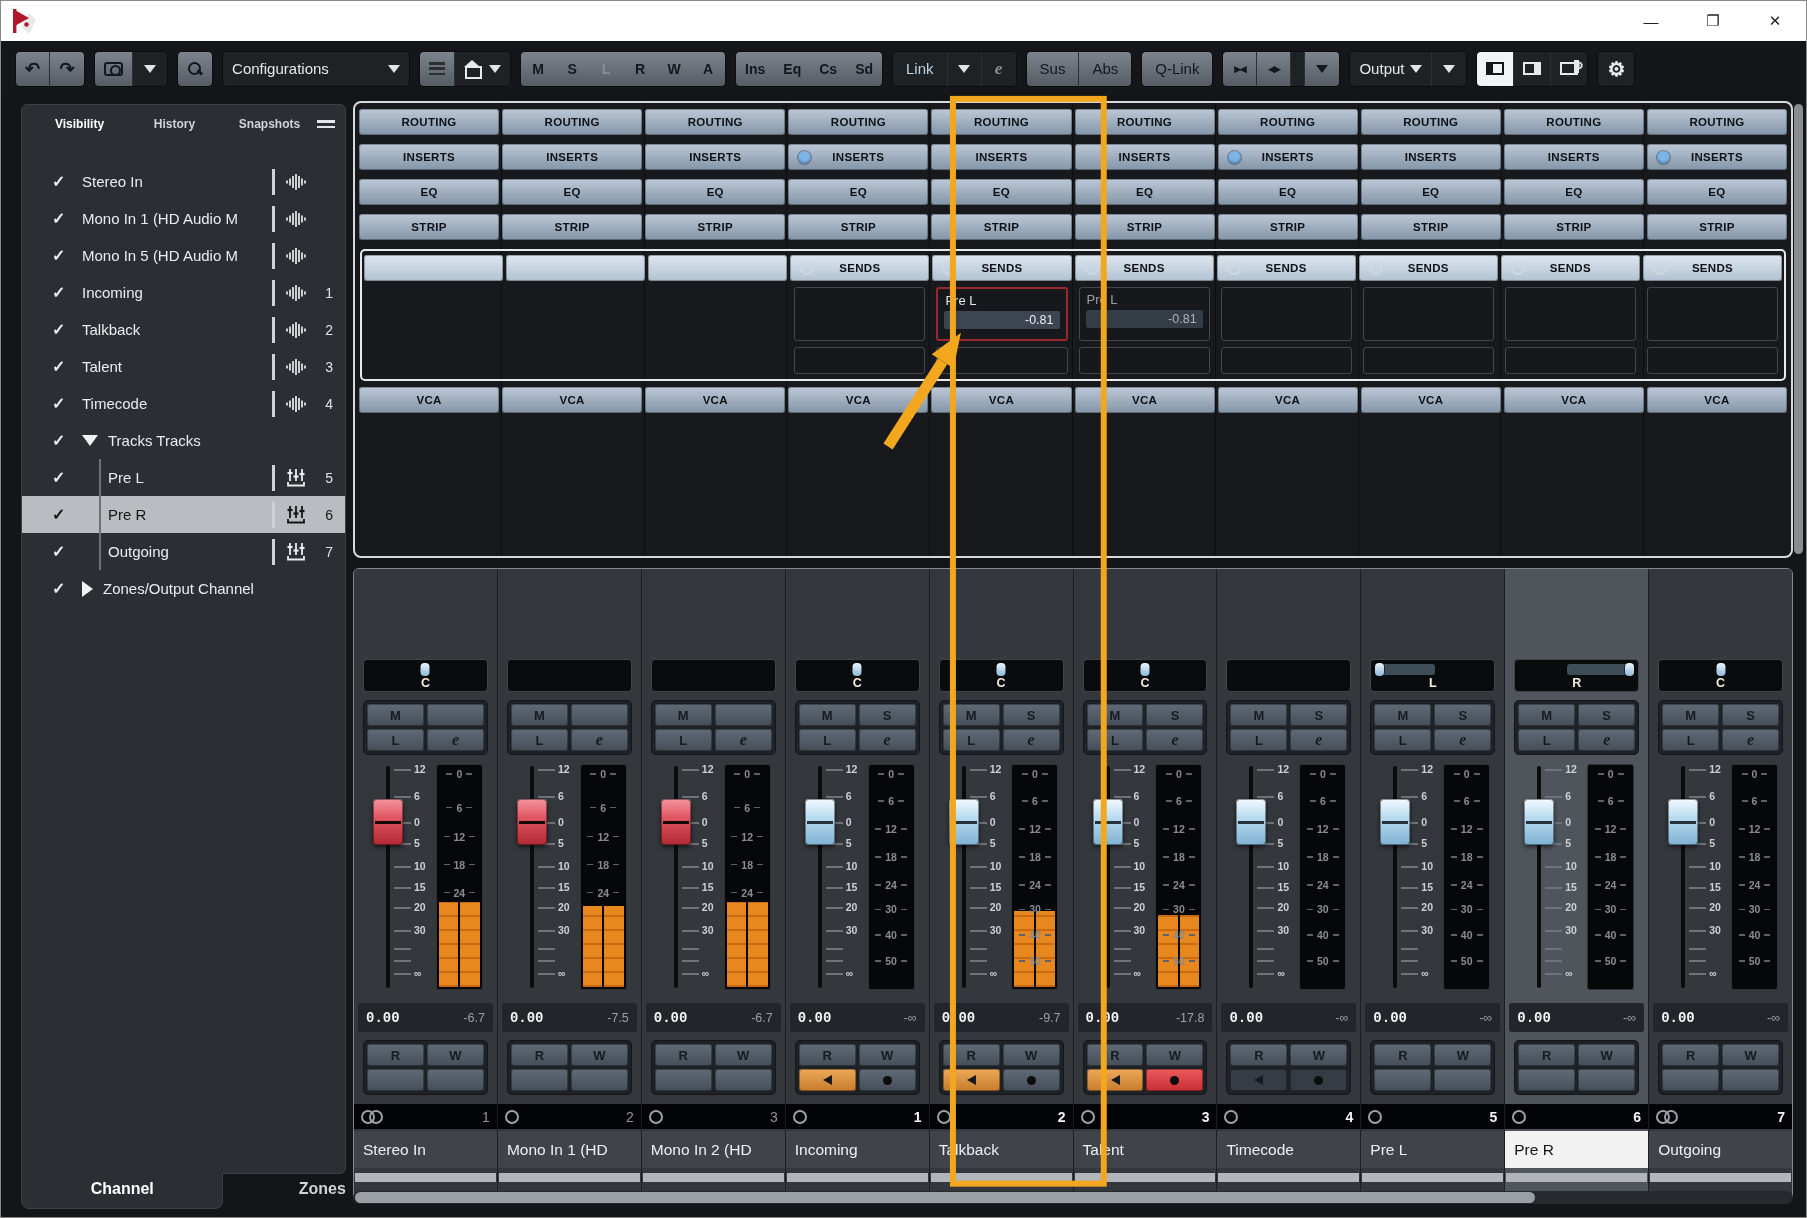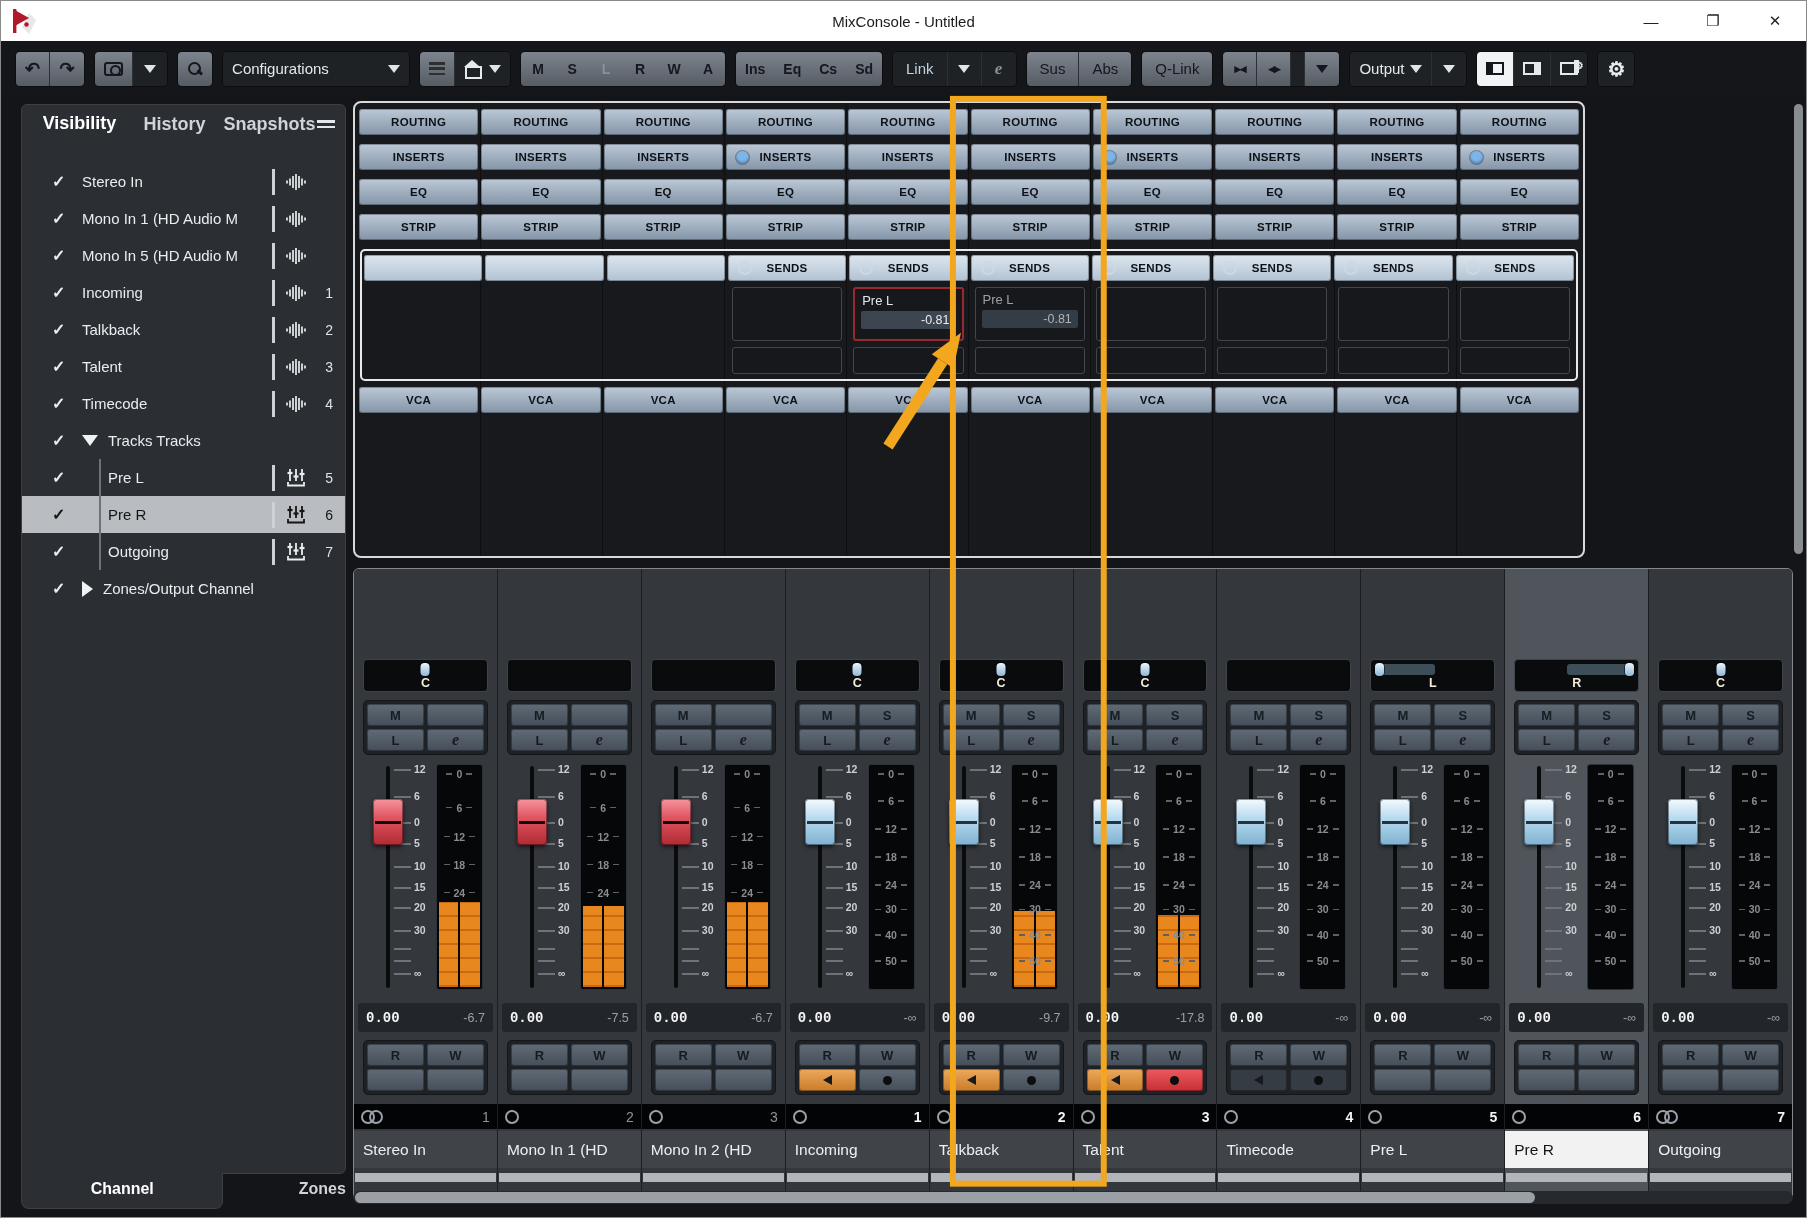--- a/index.html
+++ b/index.html
@@ -51,21 +51,21 @@
   .icon-zone.setup::after { content:"⚙"; position:absolute; right:-3px; top:-4px; color:#e6eaee; font-size:10px; }
   .nav-glyph { font-size:13px; letter-spacing:-1px; color:#14171b; font-weight:bold; }
 
   
   .content { position:absolute; left:0; top:95px; right:0; bottom:0; background:#131518; }
 
   
   .sidebar { position:absolute; left:20px; top:8px; width:325px; bottom:43px;
              background:#2b2e33; border:1px solid #3c4045; border-radius:6px 6px 6px 0; }
   .sb-tabs { display:flex; align-items:center; height:38px; padding:0 10px; }
-  .sb-tab { flex:1; text-align:center; font-size:18px; font-weight:bold; color:#cfd4d9; padding:8px 0; }
+  .sb-tab { flex:1; text-align:center; font-size:12px; font-weight:bold; color:#cfd4d9; padding:8px 0; }
   .sb-tab.active { color:#ffffff; border-bottom:1px solid #2b2e33; }
   .sb-menu { width:18px; display:flex; flex-direction:column; gap:3px; }
   .sb-menu span { height:2.5px; background:#e3e7eb; }
   .sb-list { padding-top:20px; }
   .sb-item { position:relative; height:37px; display:flex; align-items:center; color:#e9edf0; font-size:15px; padding-left:30px; }
   .sb-item.selected { background:#b9bdc1; color:#141414; }
   .sb-check { width:30px; font-size:16px; font-weight:bold; }
   .sb-label { flex:1; white-space:nowrap; overflow:hidden; }
   .sb-colorbar { width:3px; height:26px; background:#cdd2d6; margin-right:6px; }
   .sb-icon { width:30px; display:flex; justify-content:center; }
@@ -73,21 +73,21 @@
   .sb-item.selected .sb-num { color:#141414; }
   .exp { width:0; height:0; margin-right:10px; }
   .exp.open { border-left:8px solid transparent; border-right:8px solid transparent; border-top:11px solid #f0f2f4; }
   .exp.closed { border-top:8px solid transparent; border-bottom:8px solid transparent; border-left:11px solid #f0f2f4; }
   .indent-line { position:absolute; left:77px; top:0; bottom:0; width:2px; background:#6d7277; }
   .sb-bottom { position:absolute; left:20px; bottom:8px; width:400px; height:36px; display:flex; }
   .sb-btab { width:200px; text-align:center; font-size:16px; font-weight:bold; color:#cfd4d9; padding-top:7px; }
   .sb-btab.active { background:#2b2e33; border:1px solid #3c4045; border-top:none; border-radius:0 0 8px 8px; color:#ffffff; width:205px; }
 
   
-  .rackzone { position:absolute; left:352px; top:5px; width:1232px; height:457px;
+  .rackzone { position:absolute; left:352px; top:5px; width:1440px; height:457px;
               background:#17191c; border:2px solid #d8d9db; border-radius:8px; padding:6px 4px 0 4px; overflow:hidden; }
   .rack-divs { position:absolute; inset:0 4px; display:grid; grid-template-columns:repeat(10,1fr); }
   .rack-divs div { border-right:1px solid #0c0e10; }
   .rack-divs div:last-child { border-right:none; }
   .rrow { position:relative; display:grid; grid-template-columns:repeat(10,1fr); column-gap:3px; margin-bottom:9px; }
   .bar { position:relative; height:26px; border-radius:3px; background:linear-gradient(#bcc8d7,#8395a7);
          box-shadow:inset 0 0 0 1px rgba(0,0,0,.3); display:flex; align-items:center; justify-content:center;
          color:#0d1116; font-weight:bold; font-size:11.5px; letter-spacing:.3px; }
   .bar.sends { background:linear-gradient(#dde6ef,#b2c2d2); }
   .led { position:absolute; left:10px; width:13px; height:13px; border-radius:50%; background:#eef3f8;
@@ -178,21 +178,20 @@
 
 <div class="window">
 
   <div class="titlebar">
     <svg class="logo" viewBox="0 0 28 28">
       <polygon points="20,6 27,13 20,27 13,20" fill="#e8e8e8"></polygon>
       <polygon points="4,2 20,11 4,20" fill="#b1182c"></polygon>
       <rect x="4" y="2" width="3.4" height="24" fill="#b1182c"></rect>
       <circle cx="17.5" cy="17.5" r="2.2" fill="#b1182c"></circle>
     </svg>
-    <div class="title-text">MixConsole - Untitled</div>
     <div class="win-controls">
       <div class="win-btn">—</div>
       <div class="win-btn">❐</div>
       <div class="win-btn">✕</div>
     </div>
   </div>
 
   <div class="toolbar">
     <div class="tb-group">
       <div class="tb-btn" style="font-size:18px;">↶</div>

